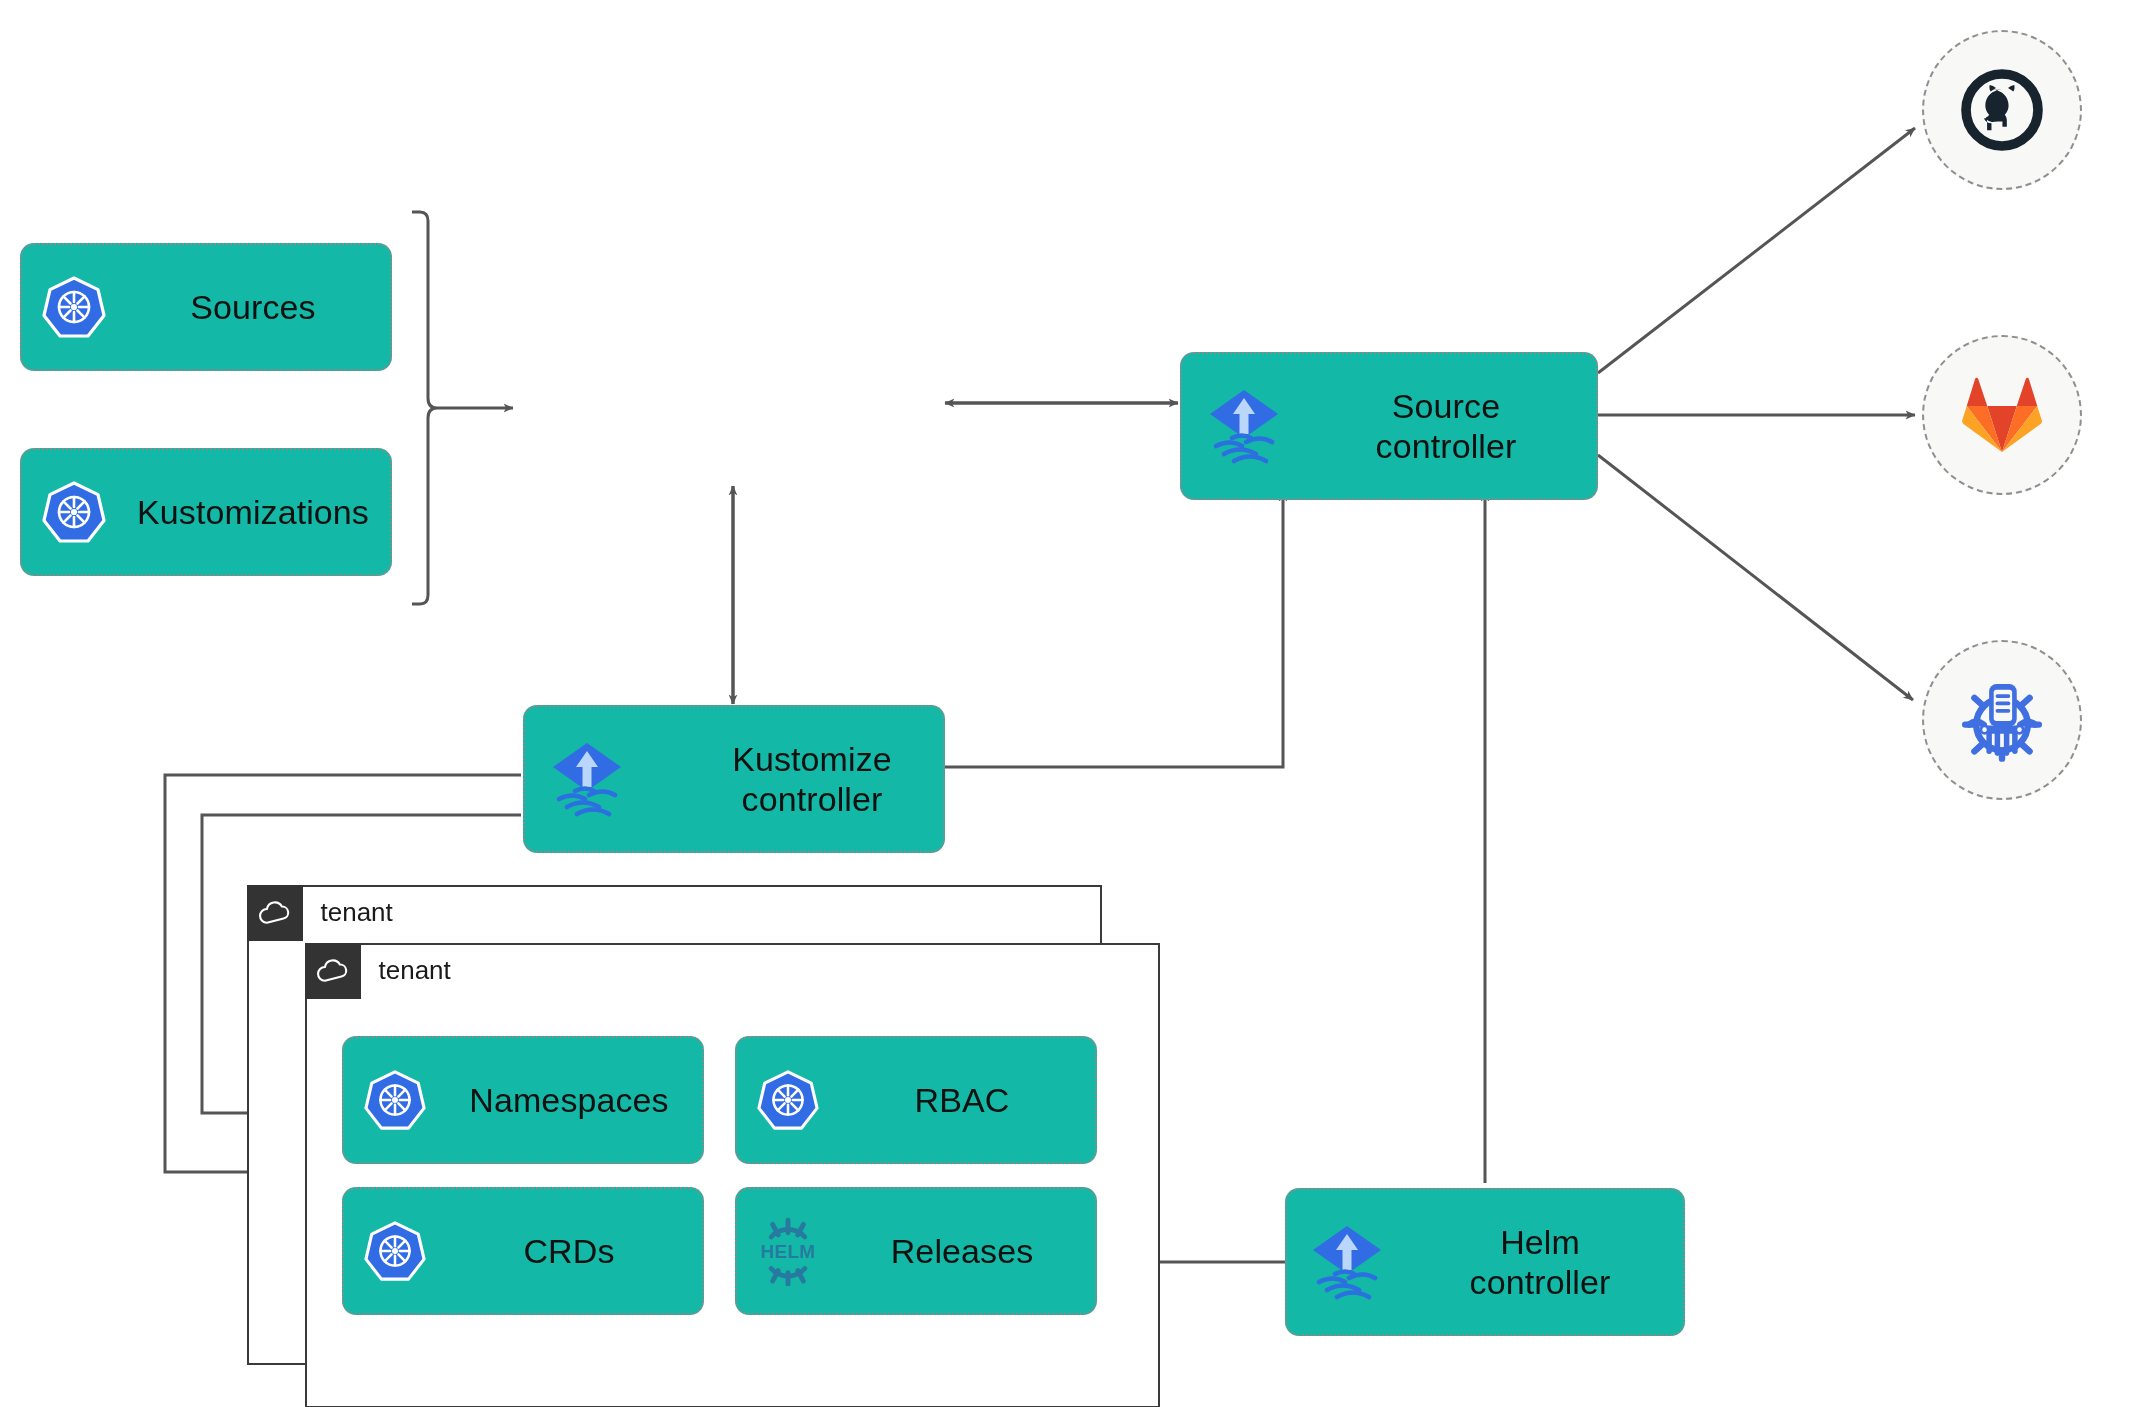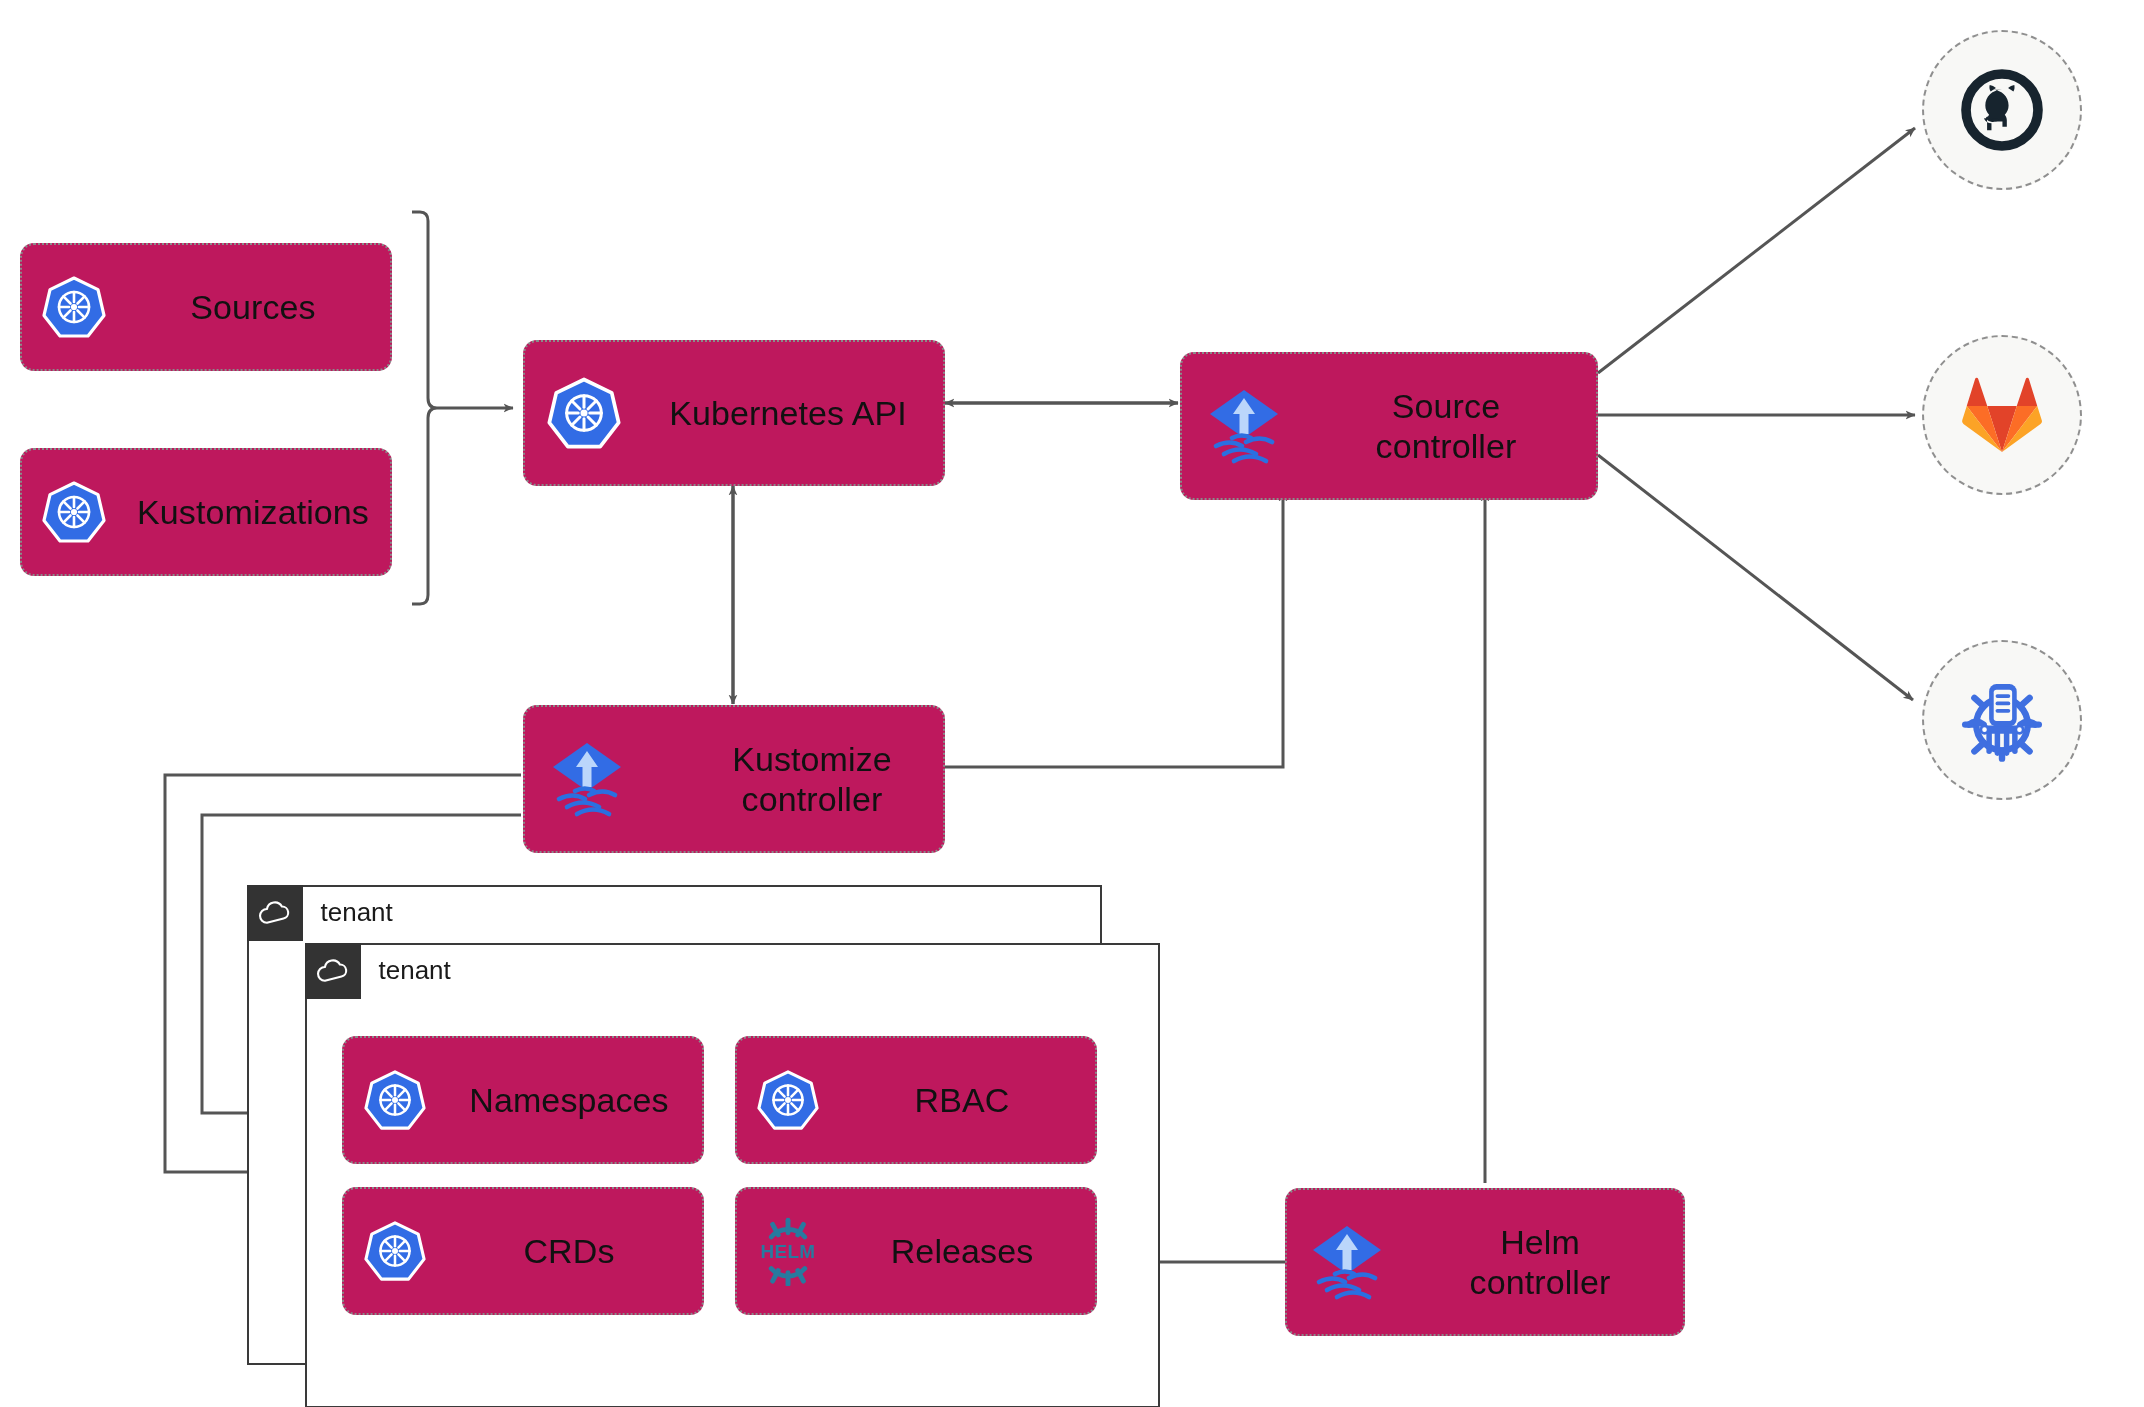--- a/index.html
+++ b/index.html
@@ -6,21 +6,21 @@
   body{
     font-family:"Liberation Sans", sans-serif;
     width:2144px;height:1407px;position:relative;overflow:hidden;
     -webkit-font-smoothing:antialiased;
   }
   #stage{position:absolute;left:0;top:0;width:2144px;height:1407px;}
 
   
   .node{
     position:absolute;
-    background:#be185d;
+    background:#14b8a6;
     border:2.5px dotted #8a8a8a;
     border-radius:14px;
     display:flex;align-items:center;
     box-sizing:border-box;
   }
   .node .ico{flex:0 0 auto;display:flex;align-items:center;justify-content:center;}
   .node .lbl{
     flex:1 1 auto;text-align:center;color:#111;
     font-size:34px;line-height:1.18;letter-spacing:.1px;
     padding-right:10px;
@@ -138,40 +138,20 @@
           <path d="M21.4 21.4 L28.5 28.5"></path>
             <path d="M35.5 35.5 L42.6 42.6"></path>
           <path d="M42.6 21.4 L35.5 28.5"></path>
             <path d="M28.5 35.5 L21.4 42.6"></path>
         </g>
       </svg>
     </span>
     <span class="lbl">Kustomizations</span>
   </div>
 
-  <div class="node" style="left:523px;top:340px;width:422px;height:146px;">
-    <span class="ico" style="width:118px;">
-      <svg width="74" height="74" viewBox="0 0 64 64">
-        <path d="M32 3 L56 14.6 L62 40.4 L46 61 L18 61 L2 40.4 L8 14.6 Z" fill="#326CE5" stroke="#ffffff" stroke-width="3.2" stroke-linejoin="round"></path>
-        <g fill="none" stroke="#ffffff" stroke-width="2.6" stroke-linecap="round">
-          <circle cx="32" cy="32" r="15"></circle>
-          <circle cx="32" cy="32" r="3.1" fill="#ffffff" stroke="none"></circle>
-          <path d="M32 17 L32 27"></path>
-            <path d="M32 37 L32 47"></path>
-          <path d="M17 32 L27 32"></path>
-            <path d="M37 32 L47 32"></path>
-          <path d="M21.4 21.4 L28.5 28.5"></path>
-            <path d="M35.5 35.5 L42.6 42.6"></path>
-          <path d="M42.6 21.4 L35.5 28.5"></path>
-            <path d="M28.5 35.5 L21.4 42.6"></path>
-        </g>
-      </svg>
-    </span>
-    <span class="lbl">Kubernetes API</span>
-  </div>
 
   <div class="node two-line" style="left:1180px;top:352px;width:418px;height:148px;">
     <span class="ico" style="width:124px;">
       <svg width="84" height="84" viewBox="0 0 84 84">
         <path d="M42 6 L76 30 L42 54 L8 30 Z" fill="#326CE5"></path>
         <path d="M42 14 L53 30 L46.5 30 L46.5 50 L37.5 50 L37.5 30 L31 30 Z" fill="#BBD6FB"></path>
         <g stroke="#2B6FE0" stroke-width="4.6" stroke-linecap="round" fill="none">
           <path d="M14 62 Q 28 55 40 62"></path>
           <path d="M22 70 Q 38 61 54 70"></path>
           <path d="M32 77 Q 48 68 64 77"></path>

